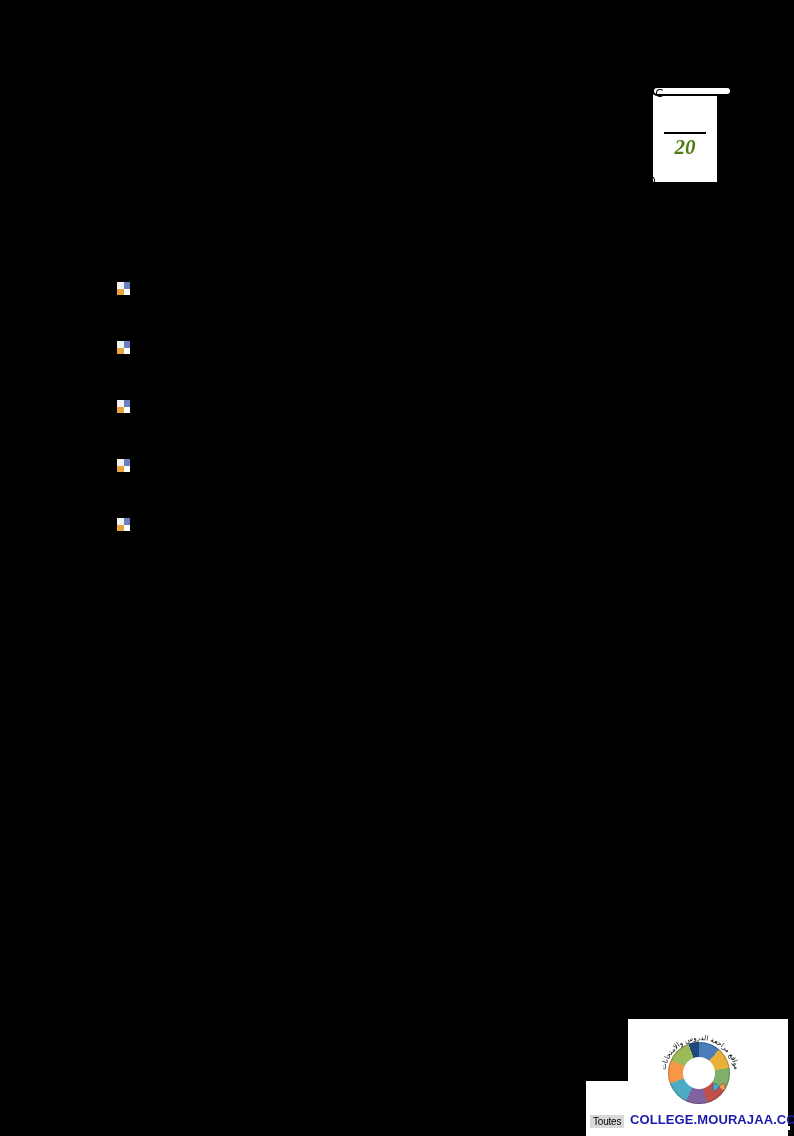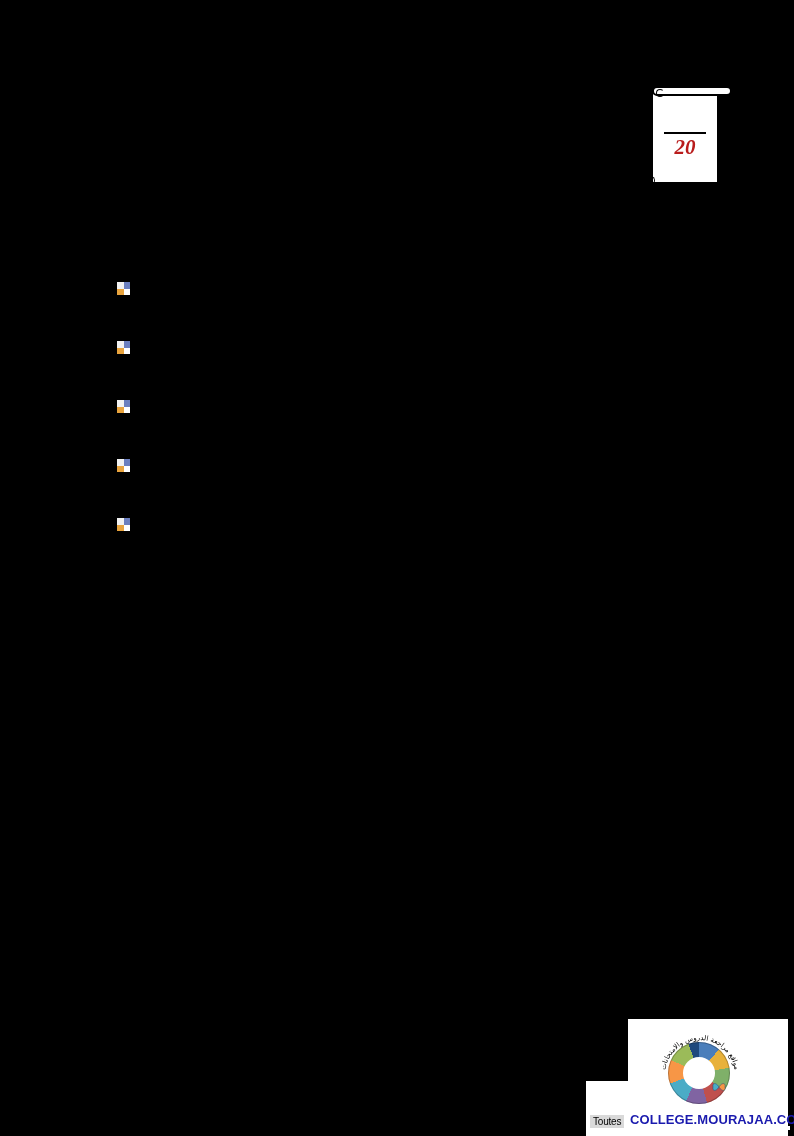--- a/index.html
+++ b/index.html
@@ -69,21 +69,21 @@
     width: 100%;
     text-align: center;
   }
   .grade-frac .bar {
     width: 42px;
     height: 2px;
     background: #000000;
     margin: 0 auto 2px auto;
   }
   .grade-frac .denom {
-    color: #b91c1c;
+    color: #4d7c0f;
     font-family: "Liberation Serif", serif;
     font-style: italic;
     font-weight: bold;
     font-size: 21px;
     line-height: 22px;
   }
 
   
   .bullet {
     position: absolute;

